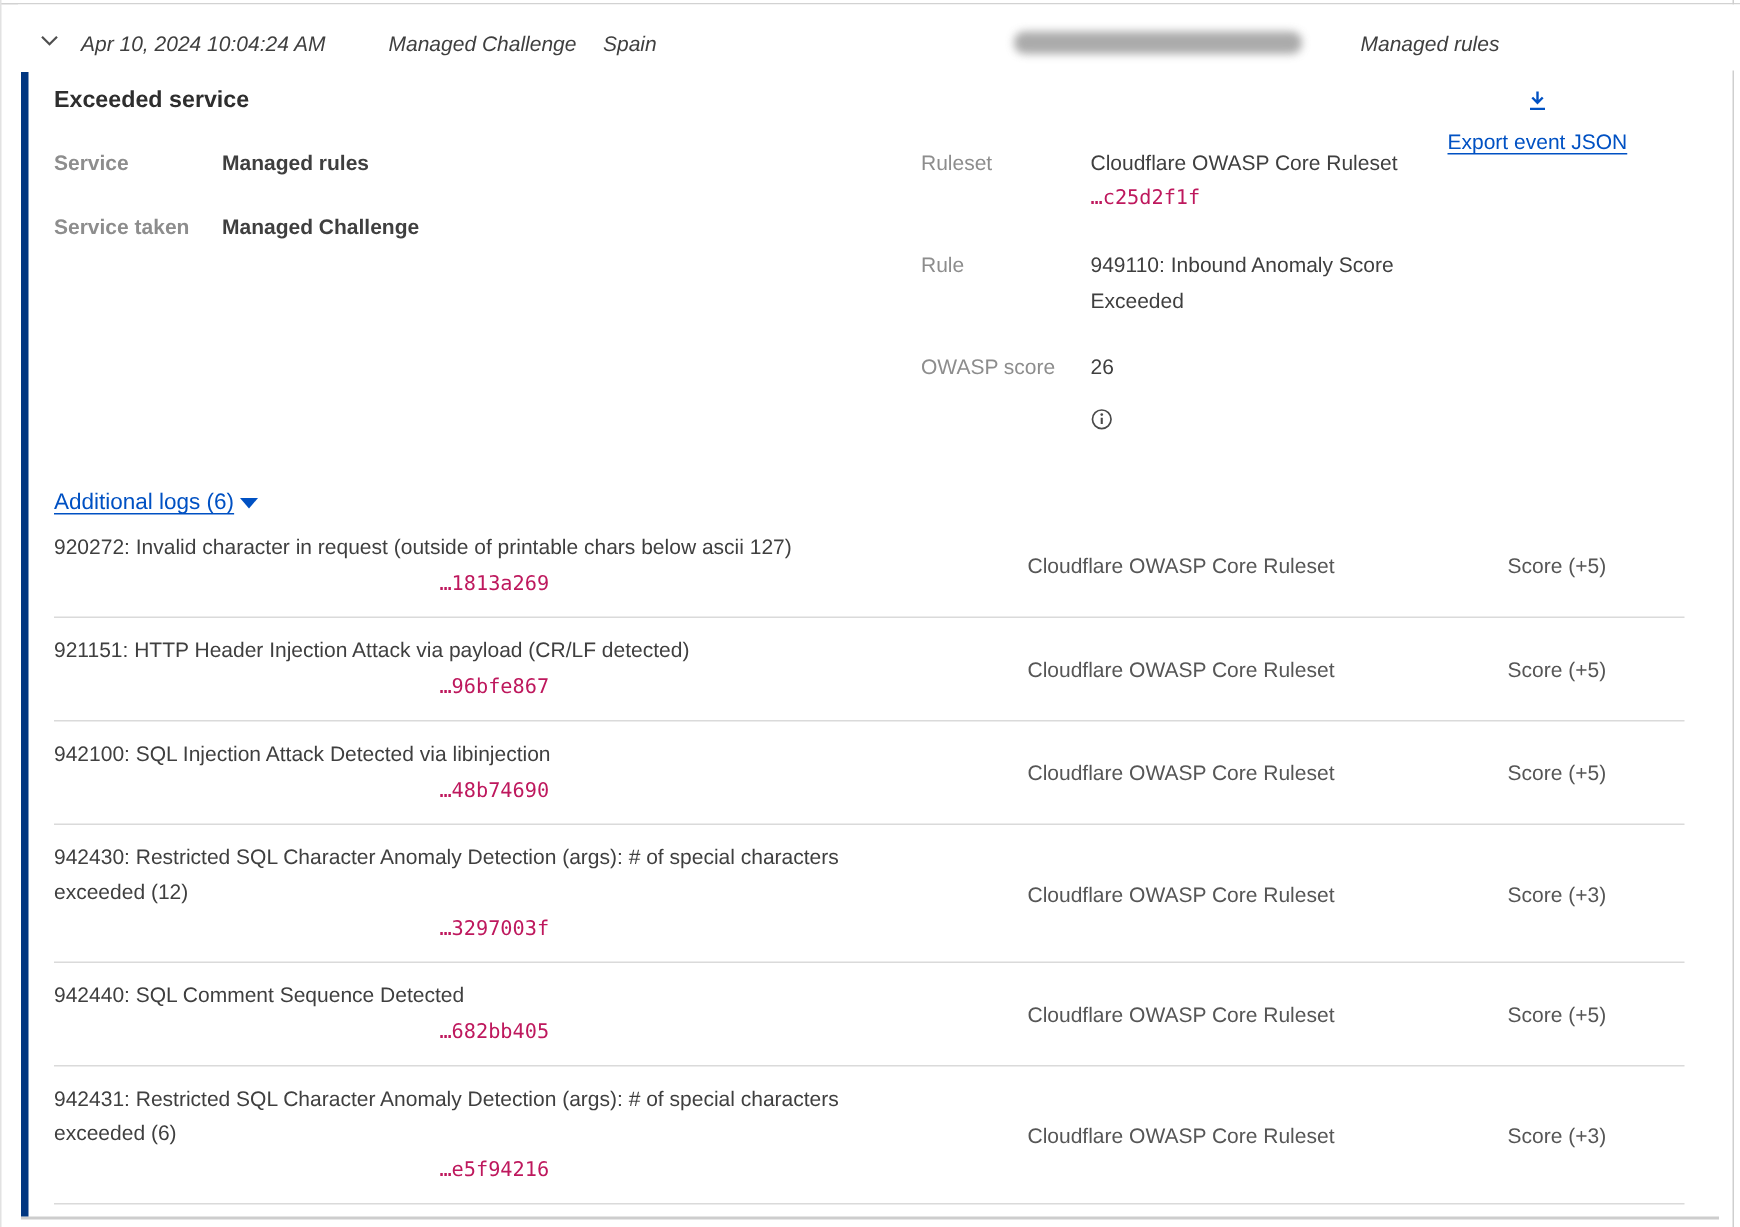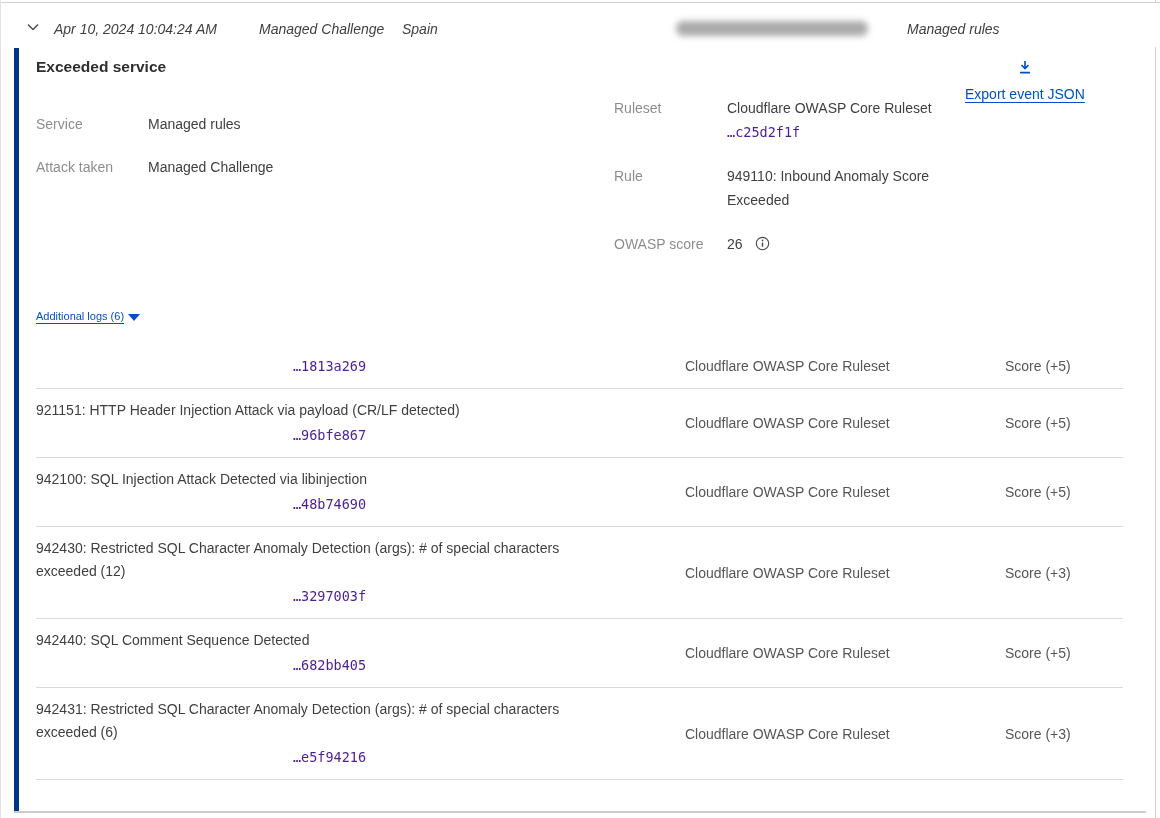--- a/index.html
+++ b/index.html
@@ -39,41 +39,41 @@
 
   .panel-title { position:absolute; left:36px; top:58px; font-size:15.5px; font-weight:700; color:#2e2e2e; }
 
   .export-link {
     position:absolute; left:965px; top:59px;
     display:flex; align-items:center; gap:8px;
     color:#0051c3; font-size:14px; text-decoration:none; cursor:pointer;flex-direction:column;
   }
   .export-link .lbl { text-decoration:underline; text-underline-offset:3px; }
 
-  .fields-left { position:absolute; left:36px; top:112px; }
+  .fields-left { position:absolute; left:36px; top:96px;font-weight:bold; }
   .fields-left .field { display:flex; margin-bottom:19px; }
   .fields-left .flabel { width:112px; color:#8d8d8d; font-size:14px; line-height:24px; }
   .fields-left .fvalue { color:#3f3f3f; font-size:14px; line-height:24px; }
 
   .fields-right { position:absolute; left:590px; top:96px; width:360px; }
   .fields-right .field { display:flex; margin-bottom:20px; }
   .fields-right .flabel { width:113px; flex:0 0 113px; color:#8d8d8d; font-size:14px; line-height:24px;margin-left:24px; }
   .fields-right .fvalue { color:#3f3f3f; font-size:14px; line-height:24px; max-width:235px; }
   .owasp-row { margin-top:0px; }
-  .owasp-val { display:flex; align-items:flex-start; gap:12px; }
+  .owasp-val { display:flex; align-items:flex-start; gap:12px;flex-direction:column; }
   .mono {
     font-family:"DejaVu Sans Mono", monospace;
-    font-size:13.5px; line-height:24px; color:#4c1d95;
+    font-size:13.5px; line-height:24px; color:#be185d;
   }
   .info-btn { border:none; background:transparent; padding:0; margin-top:4px; cursor:pointer; line-height:0; }
 
   .additional-logs {
-    position:absolute; left:36px; top:310px;
+    position:absolute; left:36px; top:326px;
     display:flex; align-items:center;
-    color:#0051c3; font-size:11px; cursor:pointer; text-decoration:none;
+    color:#0051c3; font-size:15px; cursor:pointer; text-decoration:none;
   }
   .additional-logs .lbl { text-decoration:underline; text-underline-offset:3px; }
   .caret-down {
     display:inline-block; width:0; height:0; margin-left:4px; margin-top:2px;
     border-left:6px solid transparent; border-right:6px solid transparent;
     border-top:7px solid #0051c3;
   }
 
   
   .log-table { position:absolute; left:36px; top:343px; width:1087px; }
@@ -124,21 +124,21 @@
     </span>
     <span class="lbl">Export event JSON</span>
   </a>
 
   <div class="fields-left">
     <div class="field">
       <div class="flabel">Service</div>
       <div class="fvalue">Managed rules</div>
     </div>
     <div class="field">
-      <div class="flabel">Attack taken</div>
+      <div class="flabel">Service taken</div>
       <div class="fvalue">Managed Challenge</div>
     </div>
   </div>
 
   <div class="fields-right">
     <div class="field">
       <div class="flabel">Ruleset</div>
       <div class="fvalue">
         <div>Cloudflare OWASP Core Ruleset</div>
         <div class="mono">…c25d2f1f</div>
@@ -169,20 +169,21 @@
 
   <a class="additional-logs">
     <span class="lbl">Additional logs (6)</span>
     <span class="caret-down"></span>
   </a>
 
   <div class="log-table">
 
     <div class="log-row">
       <div class="log-desc-col">
+        <div class="log-desc">920272: Invalid character in request (outside of printable chars below ascii 127)</div>
         <div class="mono log-hash">…1813a269</div>
       </div>
       <div class="log-ruleset-col">Cloudflare OWASP Core Ruleset</div>
       <div class="log-score-col">Score (+5)</div>
     </div>
 
     <div class="log-row">
       <div class="log-desc-col">
         <div class="log-desc">921151: HTTP Header Injection Attack via payload (CR/LF detected)</div>
         <div class="mono log-hash">…96bfe867</div>

